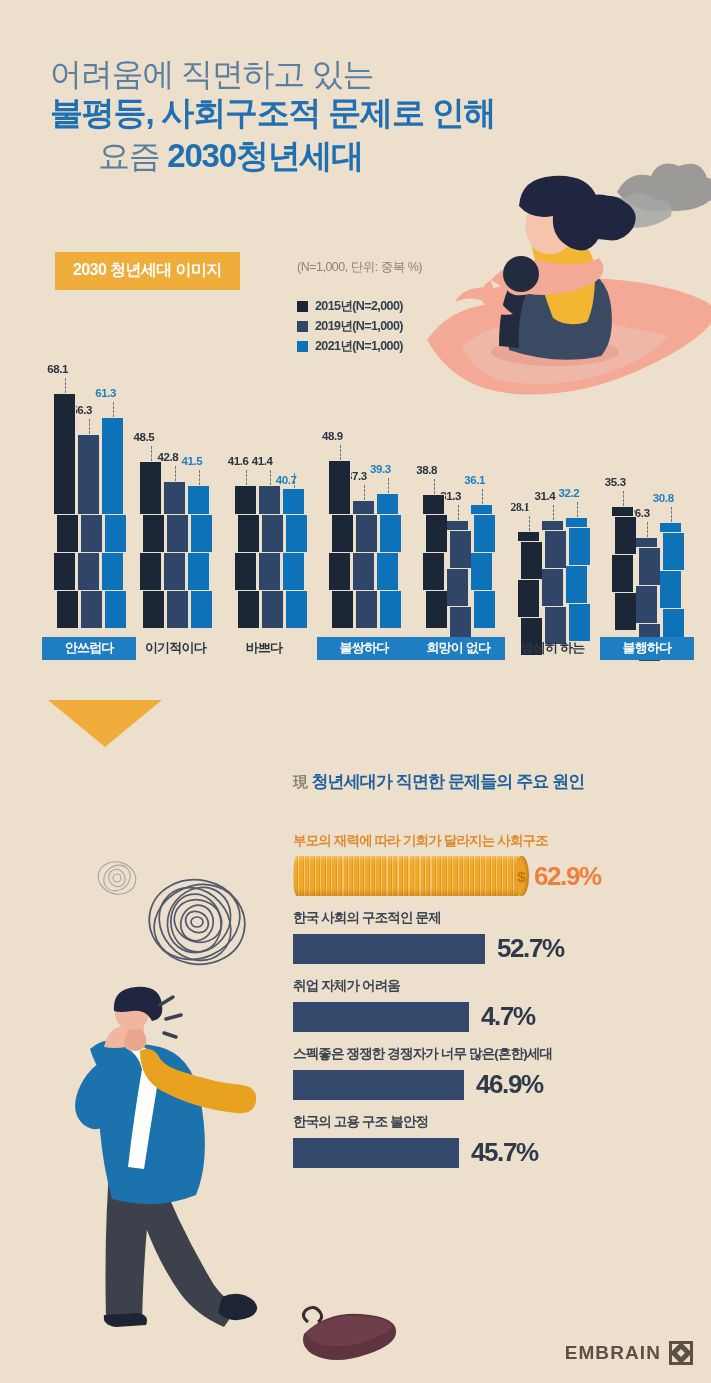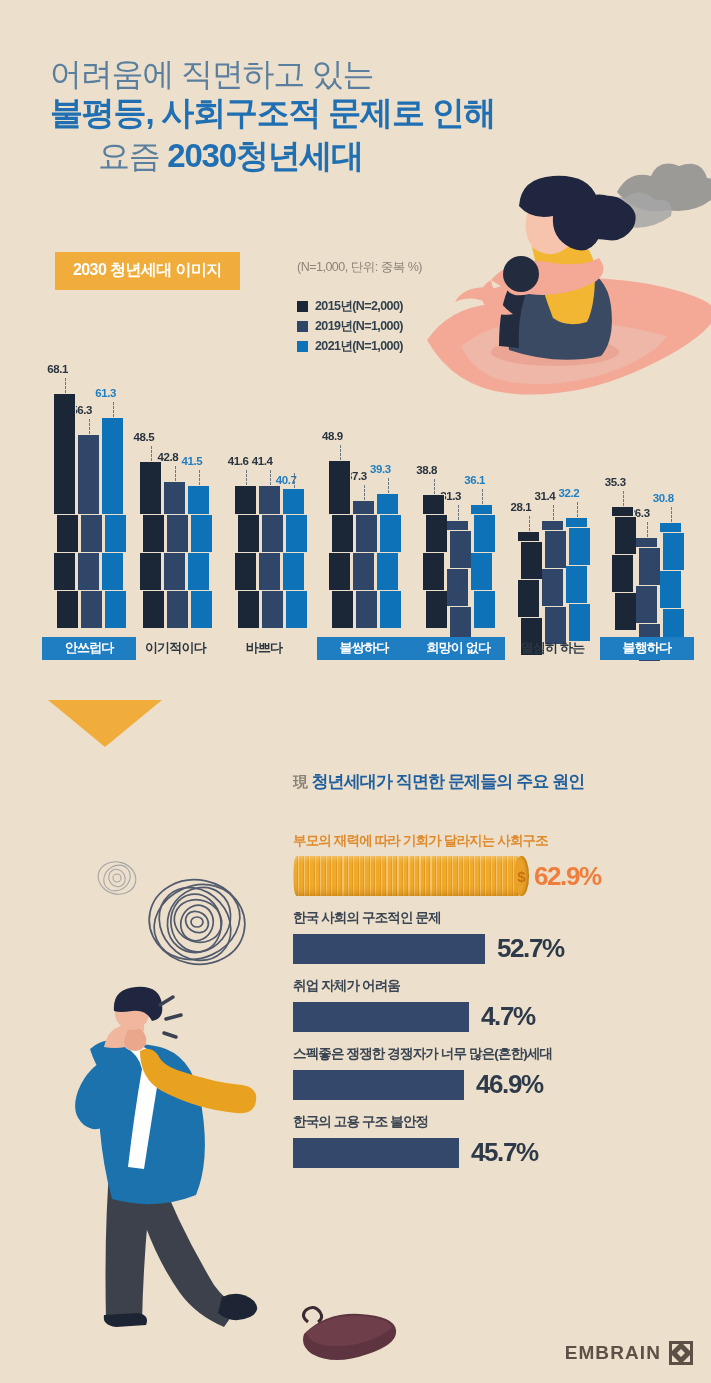--- a/index.html
+++ b/index.html
@@ -306,21 +306,21 @@
           <div class="seg" style="height: 38px; margin-left: 0px;"></div>
           <div class="seg" style="height: 38px; margin-left: 3px;"></div>
         </div>
         <div class="bar b2" style="left: 48px; height: 124px;">
           <div class="seg" style="height: 10px;"></div>
           <div class="seg" style="height: 38px; margin-left: 3px;"></div>
           <div class="seg" style="height: 38px; margin-left: 0px;"></div>
           <div class="seg" style="height: 38px; margin-left: 3px;"></div>
         </div>
       </div>
-      <div class="vlabel" style="left: 476.571px; top: 183px;">28.1</div>
+      <div class="vlabel" style="left: 476.571px; top: 183px; font-family: Liberation Serif, serif;">28.1</div>
       <div class="vtick" style="left: 494.571px; top: 198px; height: 15px;"></div>
       <div class="vlabel" style="left: 500.571px; top: 172px;">31.4</div>
       <div class="vtick" style="left: 518.571px; top: 187px; height: 15px;"></div>
       <div class="vlabel v2" style="left: 524.571px; top: 169px;">32.2</div>
       <div class="vtick" style="left: 542.571px; top: 184px; height: 15px;"></div>
       <div class="group" style="left: 483.571px; width: 70px;">
         <div class="bar b0" style="left: 0px; height: 97px;">
           <div class="seg" style="height: 10px;"></div>
           <div class="seg" style="height: 38px; margin-left: 3px;"></div>
           <div class="seg" style="height: 38px; margin-left: 0px;"></div>

